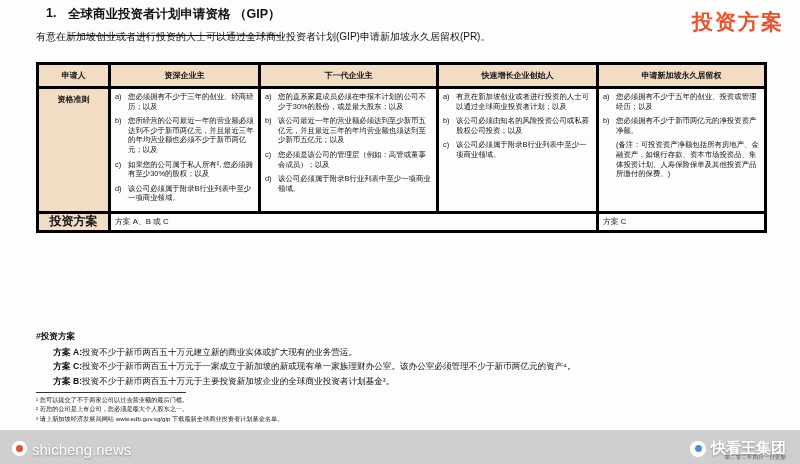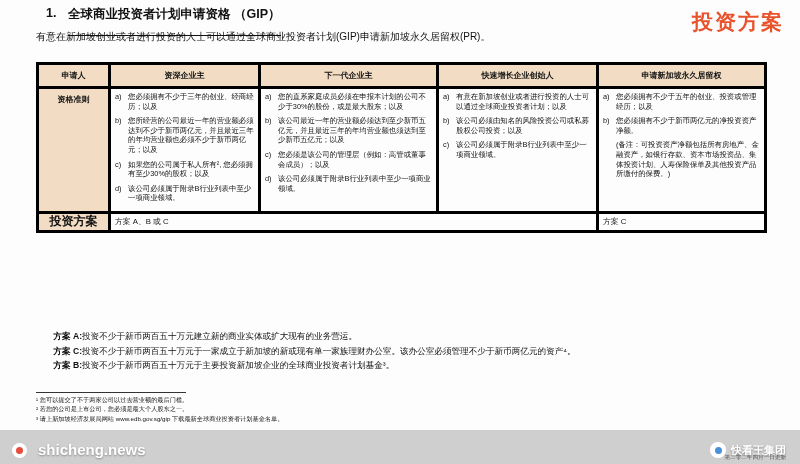--- a/index.html
+++ b/index.html
@@ -90,37 +90,37 @@
   
   .wm-top{
     position:absolute;right:16px;top:8px;
     font-size:21px;font-weight:bold;
     color:#e8522c;
     letter-spacing:2px;
     text-shadow:0 0 2px rgba(255,255,255,.9);
   }
   .wm-bottom-left{
     position:absolute;left:12px;bottom:6px;
-    display:flex;align-items:flex-end;gap:11px;
-    color:#ffffff;font-size:15px;font-weight:bold;
+    display:flex;align-items:flex-start;gap:5px;
+    color:#ffffff;font-size:15px;font-weight:normal;
     text-shadow:0 1px 2px rgba(0,0,0,.35);
   }
   .wm-bottom-left .dot{
     width:15px;height:15px;border-radius:50%;
     background:#ffffff;position:relative;flex:none;
   }
   .wm-bottom-left .dot:after{
     content:"";position:absolute;left:4px;top:4px;
     width:7px;height:7px;border-radius:50%;
     background:#e84c3d;
   }
   .wm-bottom-right{
     position:absolute;right:14px;bottom:6px;
     display:flex;align-items:center;gap:5px;
-    color:#ffffff;font-size:11px;font-weight:bold;
+    color:#ffffff;font-size:15px;font-weight:bold;
     text-shadow:0 1px 2px rgba(0,0,0,.35);
   }
   .wm-bottom-right .eye{
     width:16px;height:16px;border-radius:50%;
     background:#ffffff;position:relative;flex:none;
   }
   .wm-bottom-right .eye:after{
     content:"";position:absolute;left:4.5px;top:4.5px;
     width:7px;height:7px;border-radius:50%;background:#4a90d9;
   }
@@ -205,20 +205,21 @@
 
     <tr>
       <td class="rowlabel2">投资方案</td>
       <td class="plan" colspan="3">方案 A、B 或 C</td>
       <td class="plan">方案 C</td>
     </tr>
   </tbody>
     </table>
 
   <div class="plans">
+    <div class="ptitle">#投资方案</div>
     <div class="prow">
       <span class="plabel">方案 A:</span><span>投资不少于新币两百五十万元建立新的商业实体或扩大现有的业务营运。</span>
     </div>
     <div class="prow">
       <span class="plabel">方案 C:</span><span>投资不少于新币两百五十万元于一家成立于新加坡的新或现有单一家族理财办公室。该办公室必须管理不少于新币两亿元的资产⁴。</span>
     </div>
     <div class="prow">
       <span class="plabel">方案 B:</span><span>投资不少于新币两百五十万元于主要投资新加坡企业的全球商业投资者计划基金³。</span>
     </div>
   </div>

